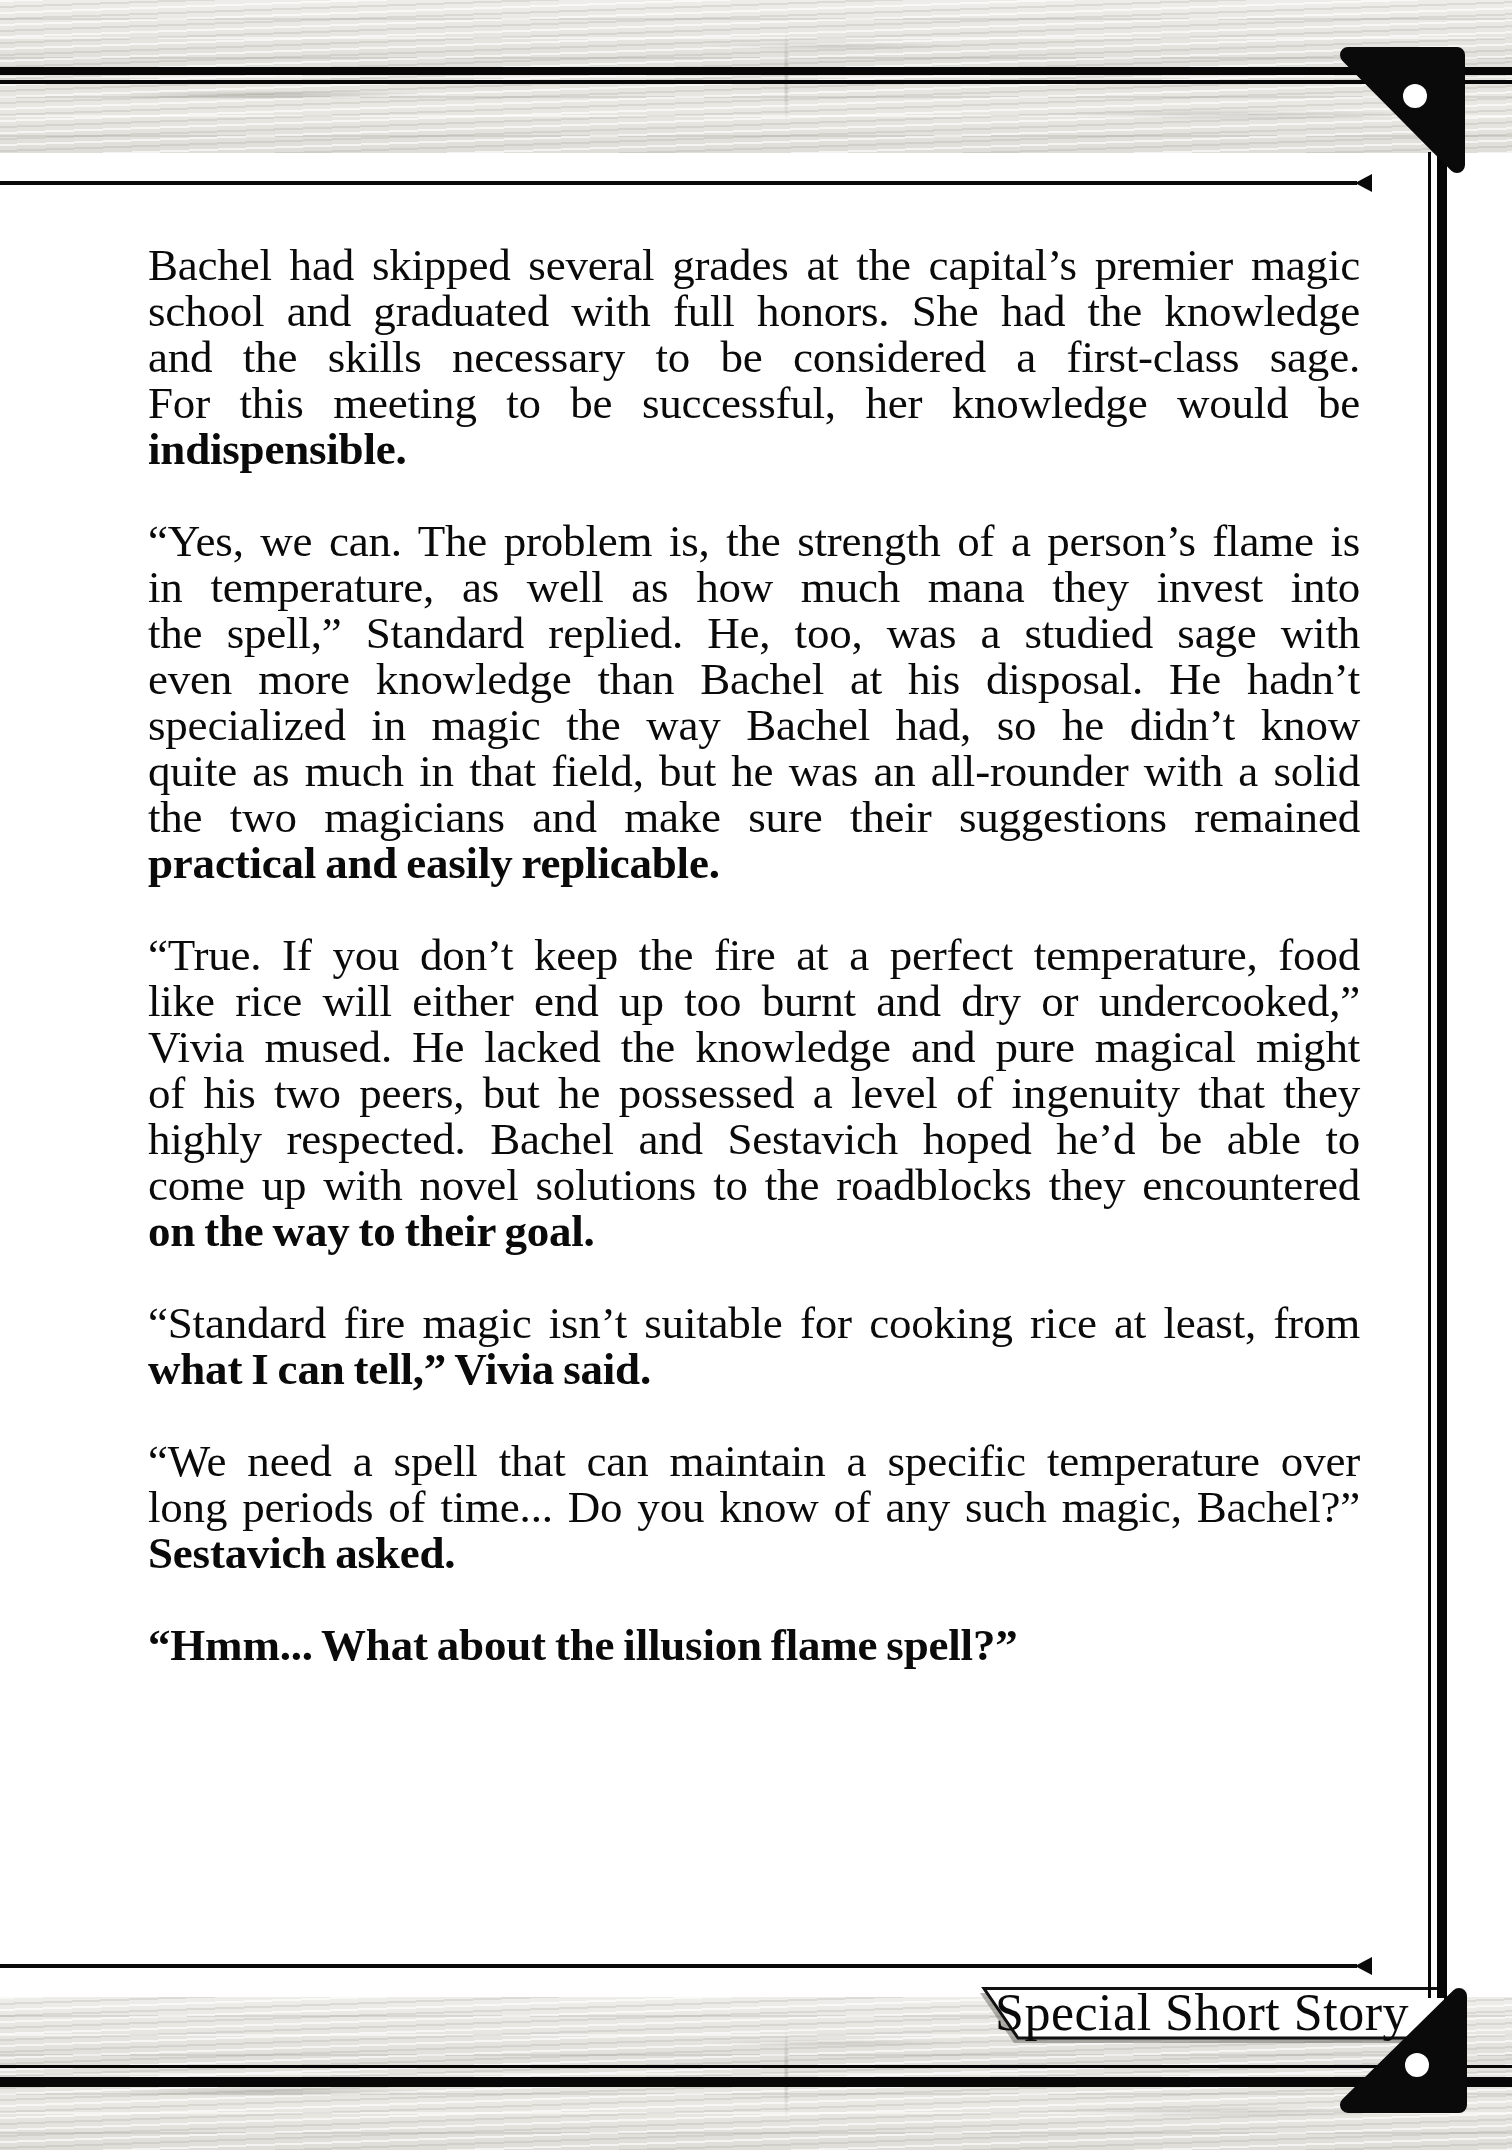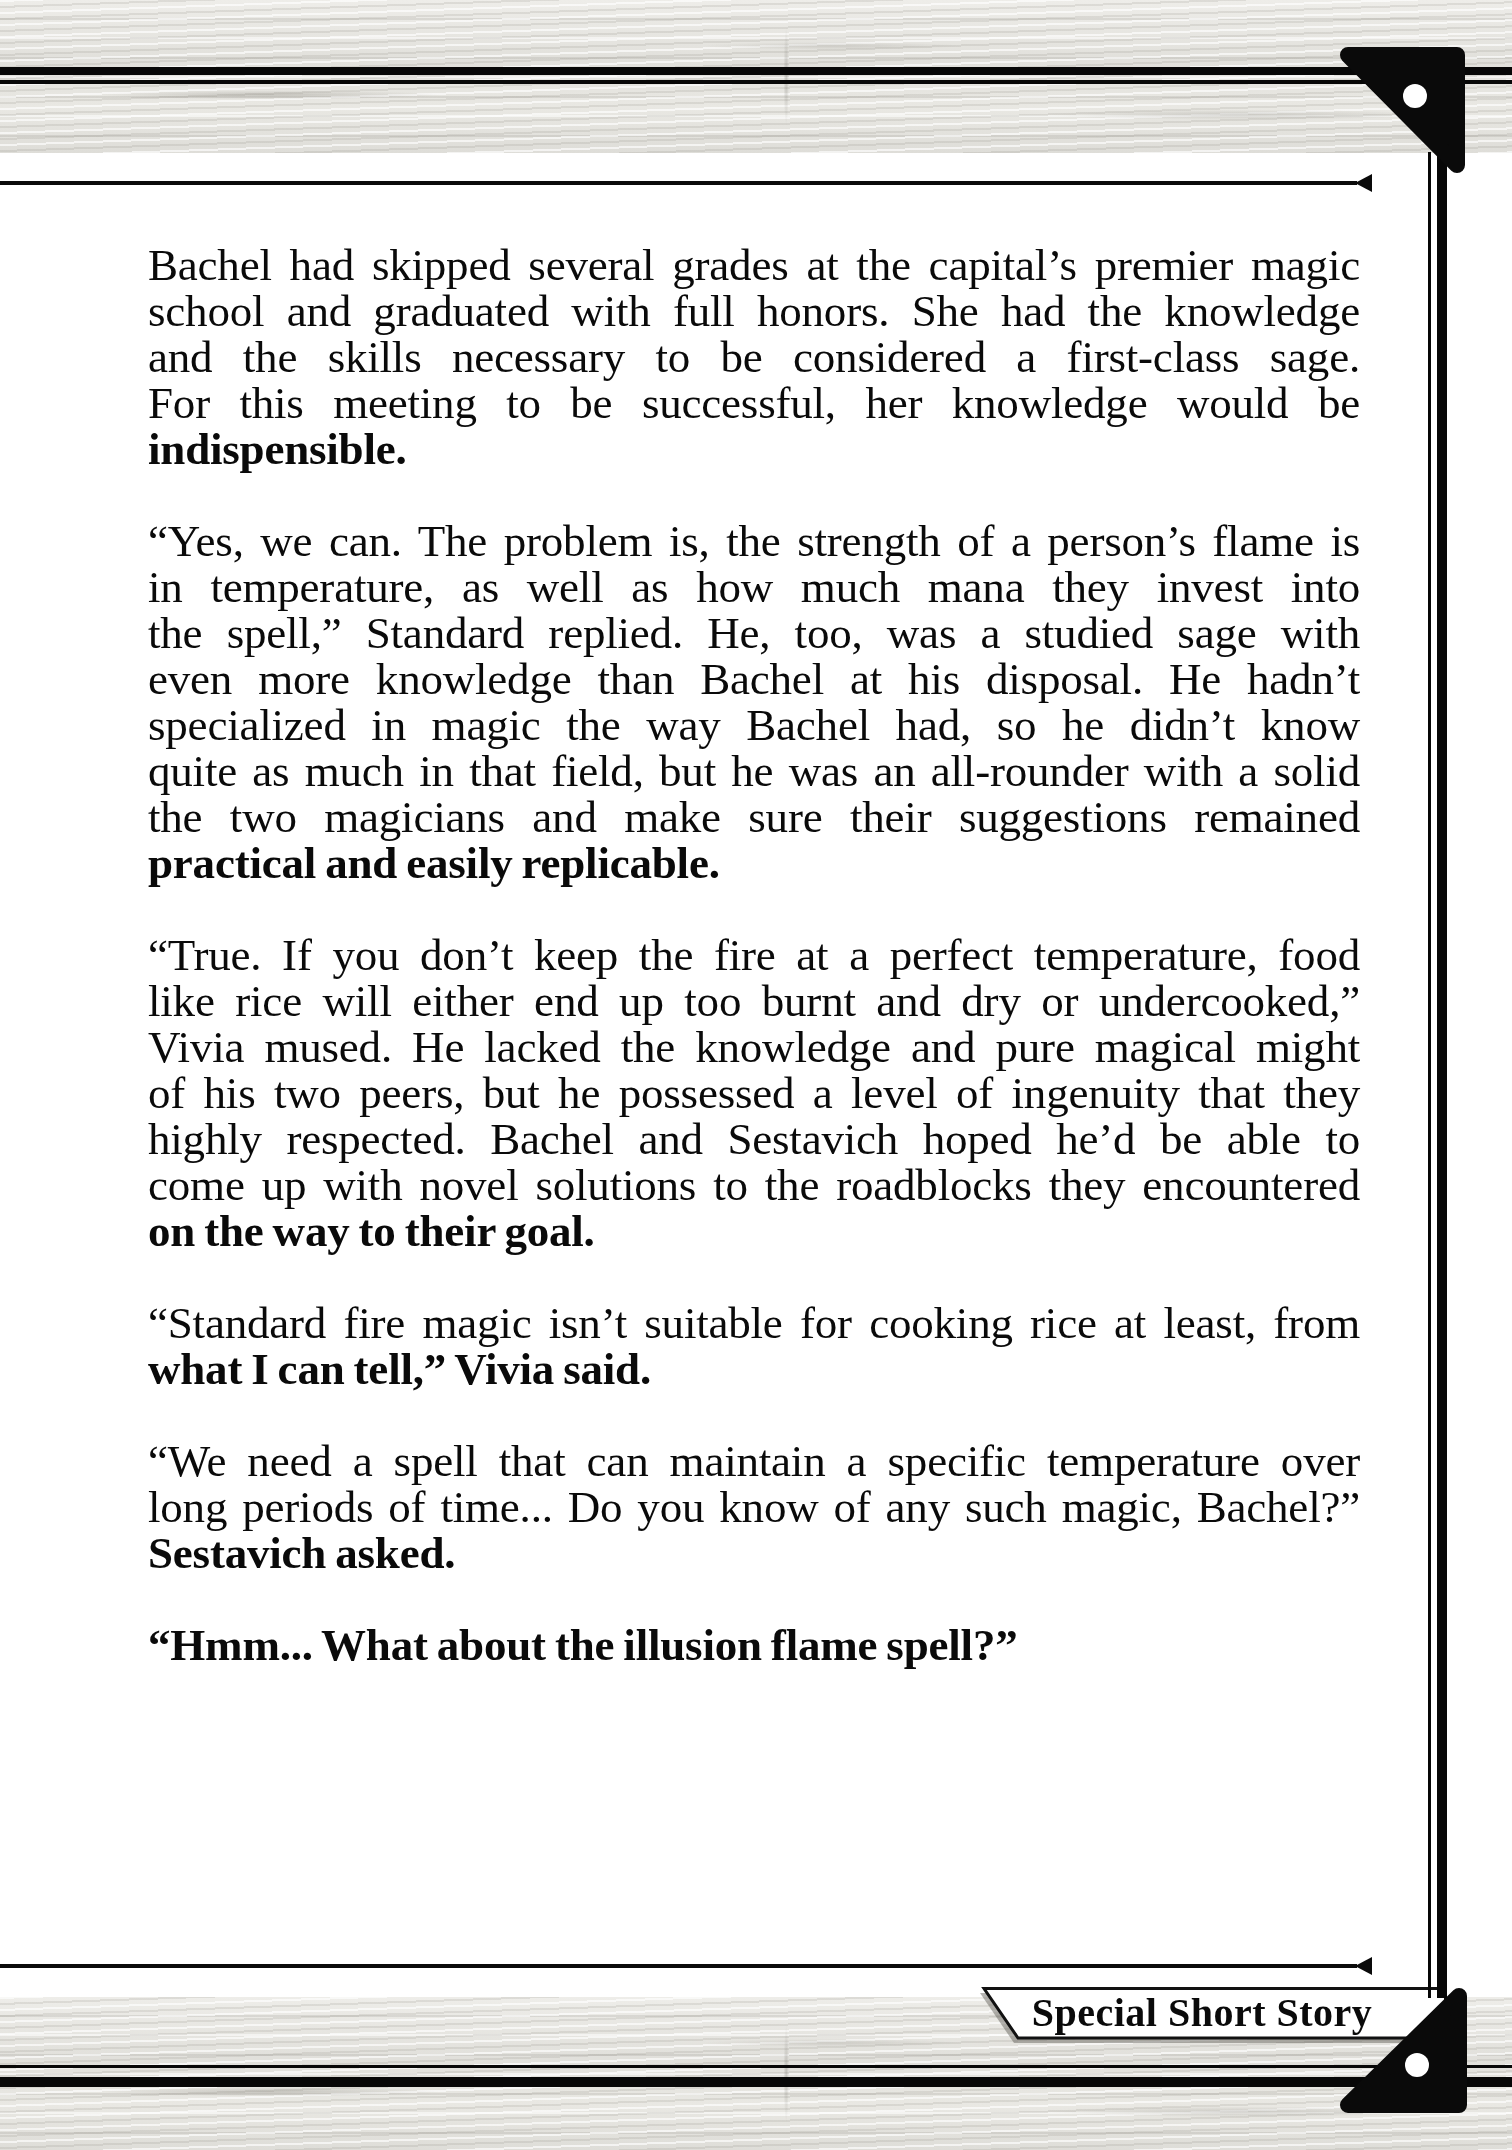--- a/index.html
+++ b/index.html
@@ -58,21 +58,21 @@
   #vline-thick{left:1437px;width:10px;}
 
   
   .overlay-svg{position:absolute;left:0;top:0;z-index:5;pointer-events:none;}
   #banner-svg{z-index:3;}
 
   
   #banner-label{
     position:absolute;left:984px;top:1987px;width:462px;height:66px;
     line-height:51px;text-align:center;box-sizing:border-box;padding-right:26px;
-    font-weight:bold;font-size:40px;color:#0a0a0a;letter-spacing:0.5px;
+    font-weight:normal;font-size:52px;color:#0a0a0a;letter-spacing:0.5px;
     z-index:3;
   }
 
   
   #story-text{
     position:absolute;left:148px;top:242px;width:1212px;
     font-size:45px;line-height:46px;color:#0a0a0a;
     word-spacing:-2px;letter-spacing:-0.2px;
     z-index:3;
   }

